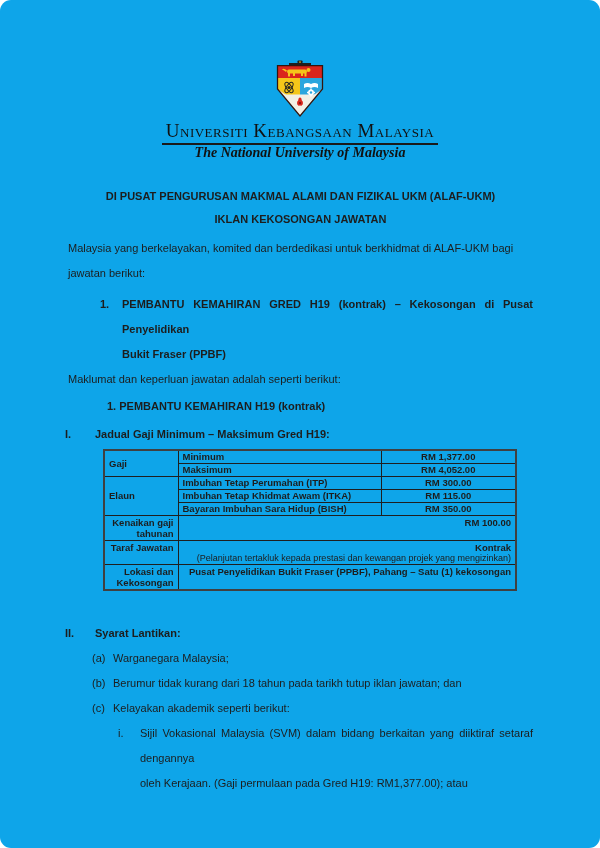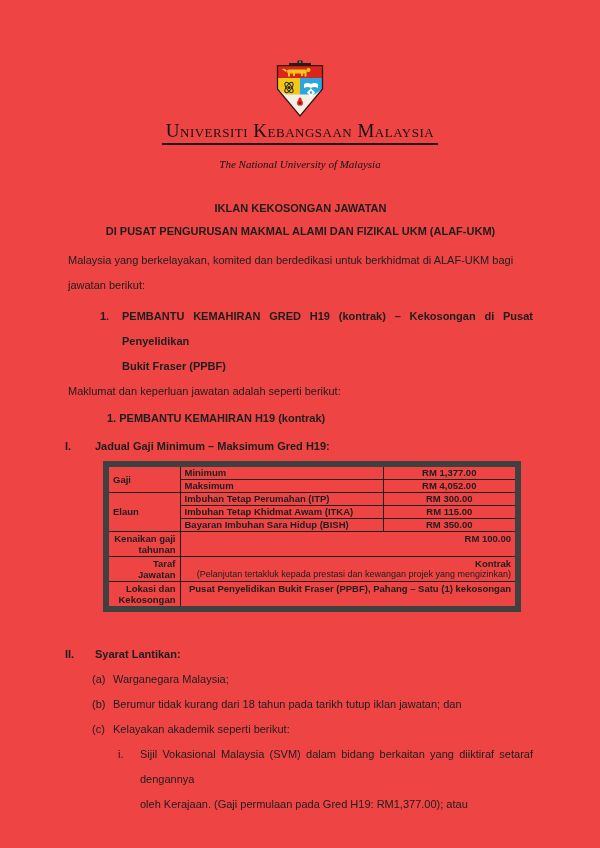--- a/index.html
+++ b/index.html
@@ -1,34 +1,35 @@
 <!DOCTYPE html>
 <html style="--logo-red: #da251c; --logo-yellow: #f5c61a; --logo-blue: #2ba6de; --logo-ivory: #f3efe4; --logo-outline: #33150e; --logo-dark: #1f1f1f;"><head>
 <meta charset="utf-8">
 <style>
   html,body { margin:0; padding:0; background:#ffffff; }
   .page {
-    position:relative; width:600px; height:848px; background:#ef4444;
+    position:relative; width:600px; height:848px; background:#0ea5e9;
     font-family:"Liberation Sans", sans-serif; color:#1d1d1d; overflow:hidden;
     margin:0 auto;
+    border-radius:11px;
   }
   .content { padding:0 67px 0 68px; }
 
   
   .header { text-align:center; padding-top:60px; }
   .crest { display:block; margin:0 auto; width:52px; height:58px; }
   .wordmark {
     display:inline-block; margin-top:2px;
     font-family:"Liberation Serif", serif; font-variant:small-caps;
     font-size:19px; line-height:22px; letter-spacing:0.5px; font-weight:500;
     border-bottom:2px solid #1a1a1a; padding:0 4px 1px 4px; color:#111;
   }
   .tagline {
-    margin-top:12px; font-family:"Liberation Serif", serif;
-    font-style:italic; font-weight:normal; font-size:11px; line-height:15px; color:#111;
+    margin-top:0; font-family:"Liberation Serif", serif;
+    font-style:italic; font-weight:bold; font-size:14px; line-height:15px; color:#111;
   }
   .title-block { margin-top:25px; text-align:center; font-weight:bold; font-size:11px; }
   .title-block div { line-height:23px; }
 
   .jline { text-align:justify; text-align-last:justify; }
   .line { line-height:25px; font-size:11px; }
 
   .intro { margin-top:5px; }
 
   .hang { display:flex; }
@@ -41,21 +42,21 @@
   .info-line { margin-top:0; }
   .pos-heading { margin-top:2px; padding-left:39px; font-weight:bold; }
 
   .section-head { margin-left:-3px; margin-top:3px; display:flex; font-weight:bold; }
   .section-head .marker { width:30px; flex:none; }
   .section-head.s2 { margin-top:30px; }
 
   
   table.salary {
     border-collapse:collapse; table-layout:fixed;
-    margin:2px 0 0 35px; width:412px; border:6px solid #404040;
+    margin:2px 0 0 35px; width:412px; border:2px solid #404040;
   }
   table.salary td {
     border:1px solid #1f1f1f; font-size:9.5px; font-weight:bold;
     padding:0 4px; line-height:12px; vertical-align:middle; overflow:hidden;
   }
   table.salary .val { text-align:center;margin-top:40px; }
   table.salary tr.tall td { vertical-align:top; padding-top:1px; padding-bottom:1px; line-height:11px;text-align:right; }
   table.salary tr.kenaikan td { height:22px; }
   table.salary .note { display:block; font-weight:normal; font-size:9px; line-height:10px; }
 
@@ -124,22 +125,22 @@
 
       <path d="M7 11 H97 V58 L52 112 L7 58 Z" fill="none" stroke="var(--logo-outline)" stroke-width="2.5"></path>
     </svg>
     <div class="wordmark">Universiti Kebangsaan Malaysia</div>
     <div class="tagline">The National University of Malaysia</div>
   </div>
 
   <div class="content">
 
     <div class="title-block">
+      <div>DI PUSAT PENGURUSAN MAKMAL ALAMI DAN FIZIKAL UKM (ALAF-UKM)</div>
       <div>IKLAN KEKOSONGAN JAWATAN</div>
-      <div>DI PUSAT PENGURUSAN MAKMAL ALAMI DAN FIZIKAL UKM (ALAF-UKM)</div>
     </div>
 
     <div class="intro">
       <div class="line">Malaysia yang berkelayakan, komited dan berdedikasi untuk berkhidmat di ALAF-UKM bagi jawatan berikut:</div>
     </div>
 
     <div class="hang vacancy line">
       <span class="marker">1.</span>
       <span class="body">
         <span class="line jline" style="display:block">PEMBANTU KEMAHIRAN GRED H19 (kontrak) – Kekosongan di Pusat Penyelidikan</span>

